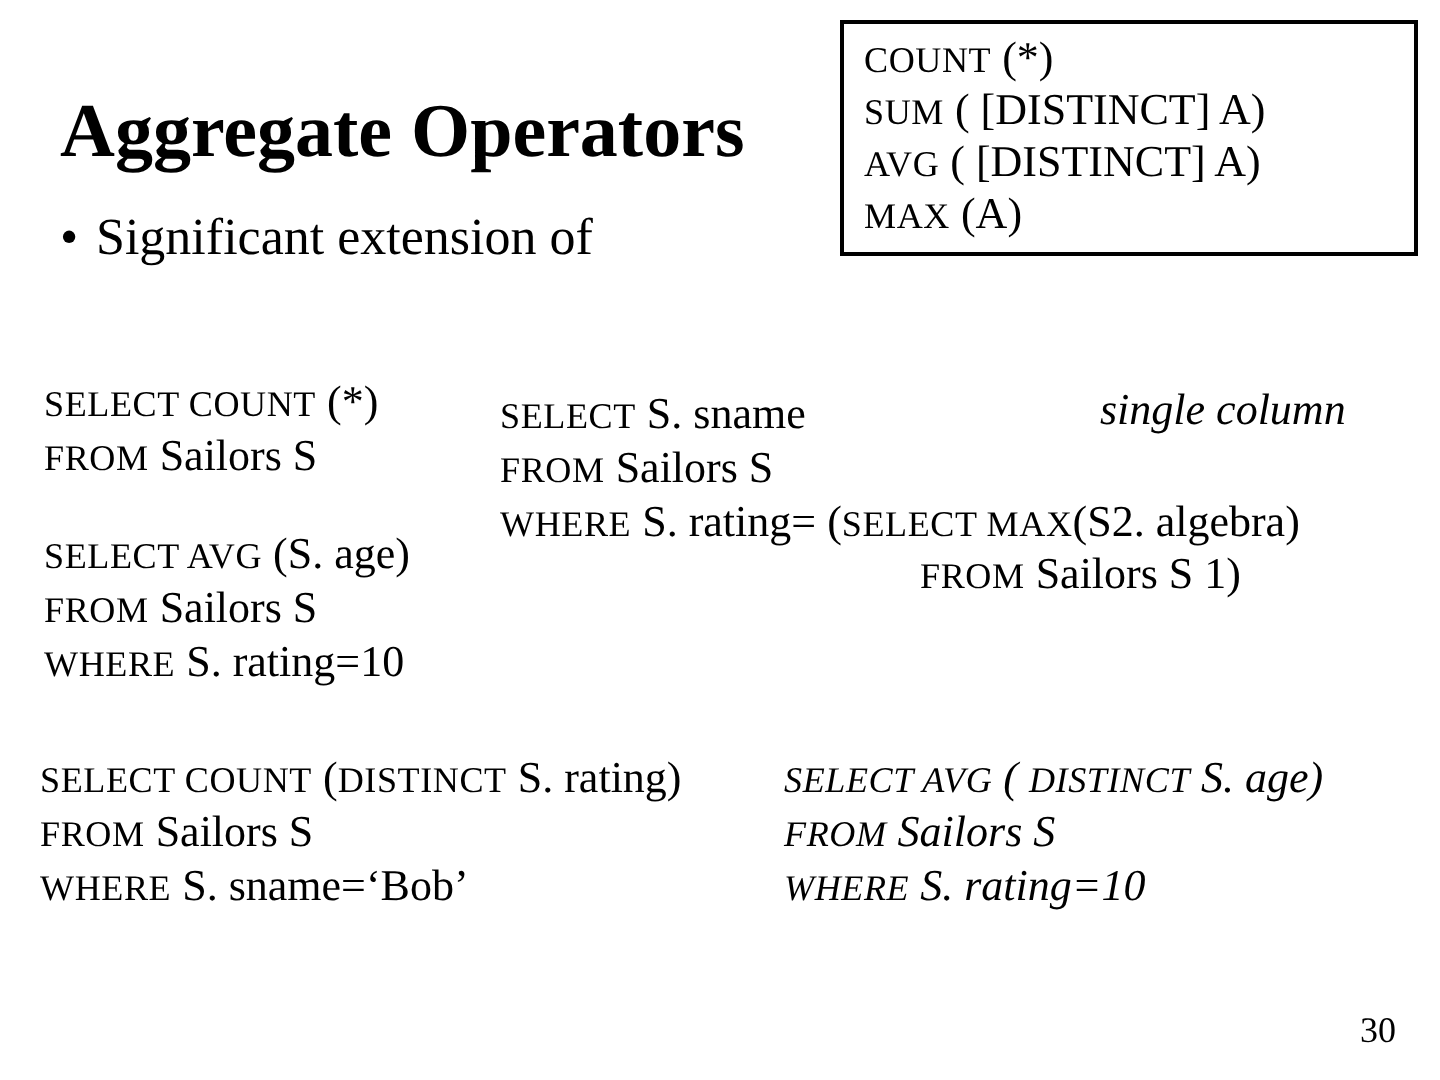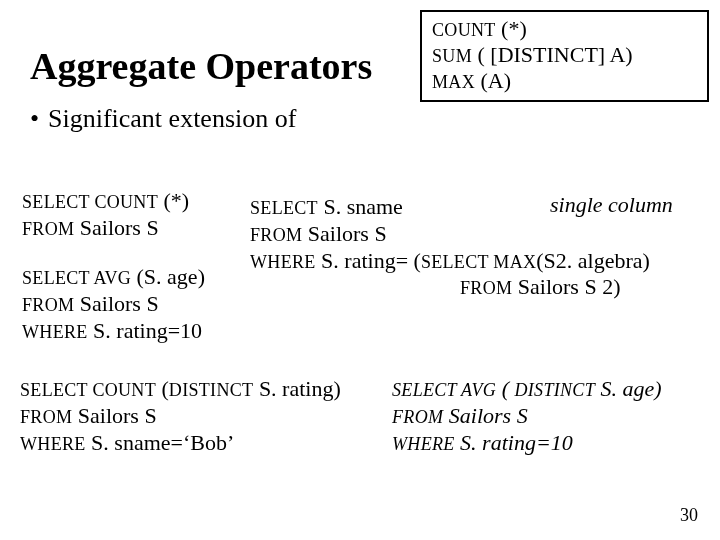--- a/index.html
+++ b/index.html
@@ -79,39 +79,40 @@
   <div class="title">Aggregate Operators</div>
 
   <div class="bullet">
     <span class="dot">•</span><span>Significant extension of</span><br>
     <span class="dot">&nbsp;</span>
   </div>
 
   <div class="opbox">
     <div><span class="sc">COUNT</span><span> (*)</span></div>
     <div><span class="sc">SUM</span><span> ( [DISTINCT] A)</span></div>
+    <div><span class="sc">AVG</span><span> ( [DISTINCT] A)</span></div>
     <div><span class="sc">MAX</span><span> (A)</span></div>
   </div>
 
   <div class="q" style="top:188px; left:22px;">
     <div><span class="sc">SELECT  COUNT</span><span> (*)</span></div>
     <div><span class="sc">FROM</span><span>   Sailors S</span></div>
   </div>
 
   <div class="q" style="top:264px; left:22px;">
     <div><span class="sc">SELECT  AVG</span><span> (S. age)</span></div>
     <div><span class="sc">FROM</span><span>  Sailors S</span></div>
     <div><span class="sc">WHERE</span><span>  S. rating=10</span></div>
   </div>
 
   <div class="q" style="top:194px; left:250px;">
     <div><span class="sc">SELECT</span><span>  S. sname</span></div>
     <div><span class="sc">FROM</span><span>   Sailors S</span></div>
     <div><span class="sc">WHERE</span><span>  S. rating= (</span><span class="sc">SELECT  MAX</span><span>(S2. algebra)</span></div>
-    <div style="padding-left:210px;"><span class="sc">FROM</span><span>  Sailors S 2)</span></div>
+    <div style="padding-left:210px;"><span class="sc">FROM</span><span>  Sailors S 1)</span></div>
   </div>
 
   <div class="single-col">single column</div>
 
   <div class="q" style="top:376px; left:20px;">
     <div><span class="sc">SELECT  COUNT</span><span> (</span><span class="sc">DISTINCT</span><span> S. rating)</span></div>
     <div><span class="sc">FROM</span><span>   Sailors S</span></div>
     <div><span class="sc">WHERE</span><span> S. sname=‘Bob’</span></div>
   </div>
 

